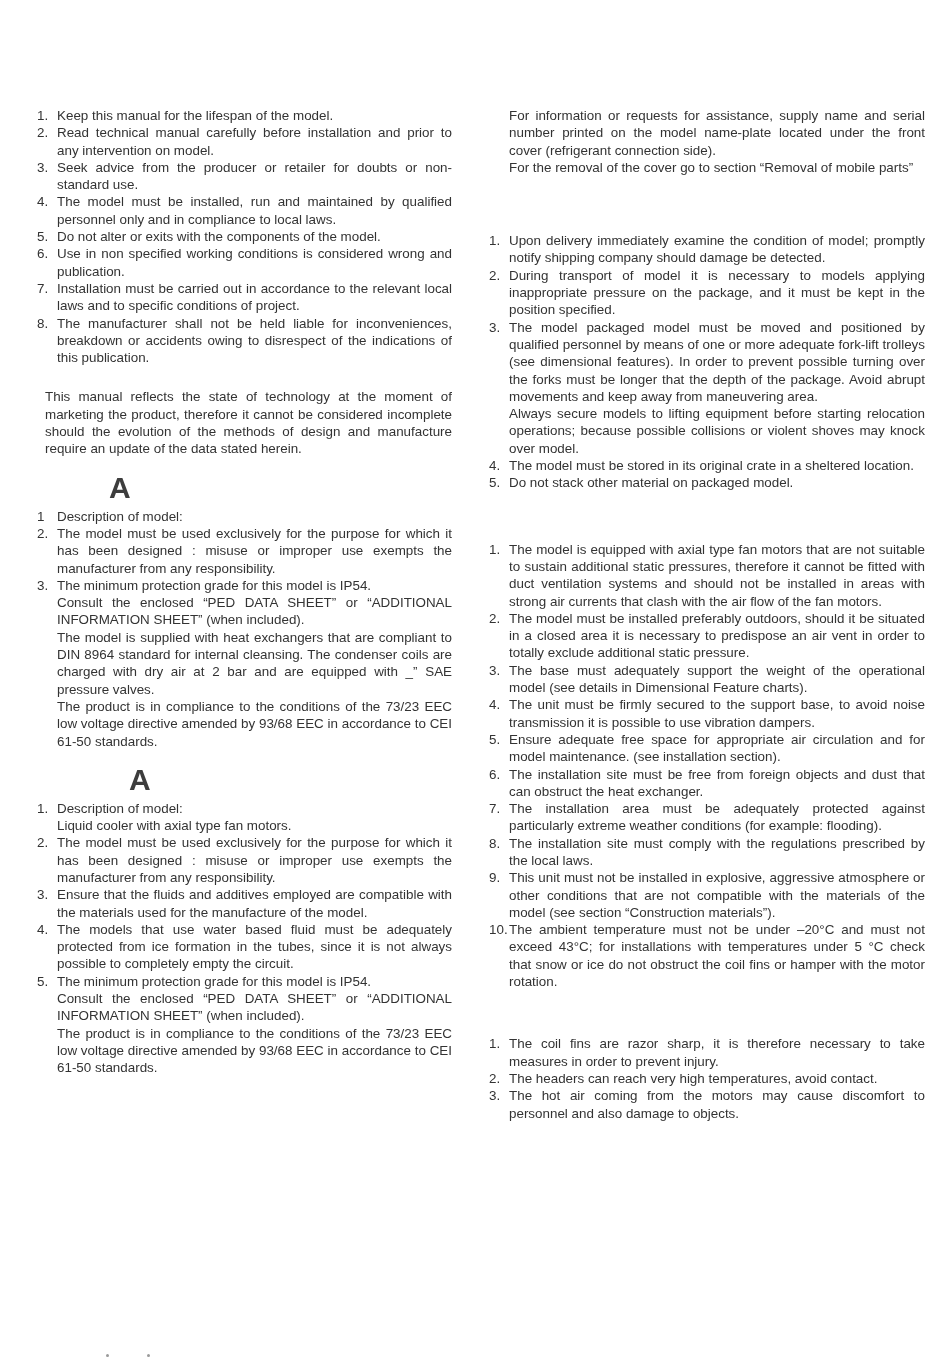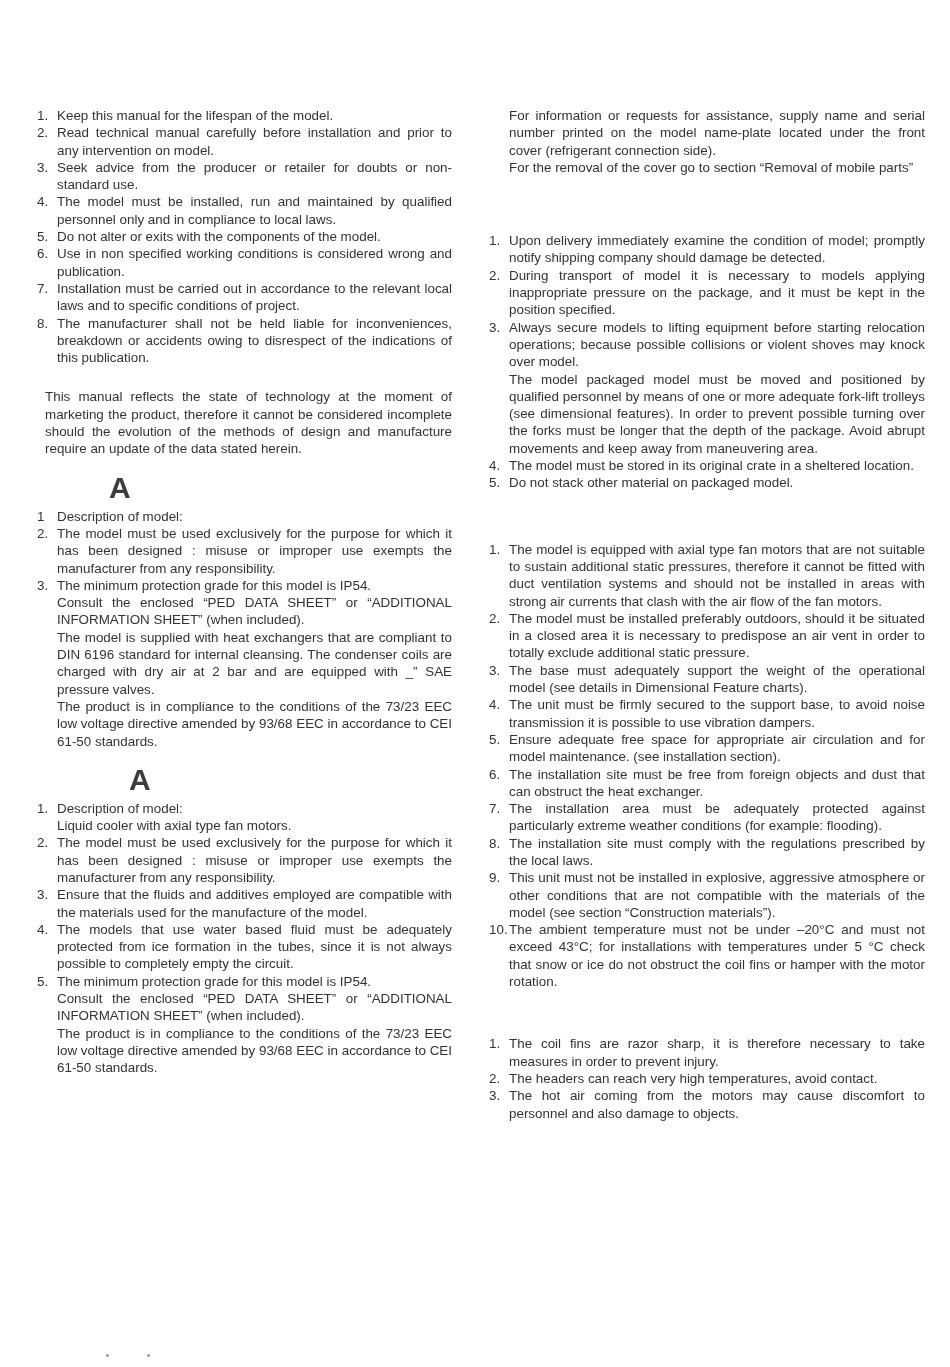--- a/index.html
+++ b/index.html
@@ -107,21 +107,21 @@
           <span class="num">2.</span>
           <div class="itext">
             <p class="para">The model must be used exclusively for the purpose for which it has been designed : misuse or improper use exempts the manufacturer from any responsibility.</p>
           </div>
         </div>
         <div class="item">
           <span class="num">3.</span>
           <div class="itext">
             <p class="para">The minimum protection grade for this model is IP54.</p>
             <p class="para">Consult the enclosed “PED DATA SHEET” or “ADDITIONAL INFORMATION SHEET” (when included).</p>
-            <p class="para">The model is supplied with heat exchangers that are compliant to DIN 6196 standard for internal cleansing. The condenser coils are charged with dry air at 2 bar and are equipped with _” SAE pressure valves.</p>
+            <p class="para">The model is supplied with heat exchangers that are compliant to DIN 8964 standard for internal cleansing. The condenser coils are charged with dry air at 2 bar and are equipped with _” SAE pressure valves.</p>
             <p class="para">The product is in compliance to the conditions of the 73/23 EEC low voltage directive amended by 93/68 EEC in accordance to CEI 61-50 standards.</p>
           </div>
         </div>
       </div>
       <div class="heading" style="margin-left: 92px;">A</div>
       <div class="plist">
         <div class="item">
           <span class="num">1.</span>
           <div class="itext">
             <p class="para">Description of model:</p>
@@ -171,22 +171,22 @@
         </div>
         <div class="item">
           <span class="num">2.</span>
           <div class="itext">
             <p class="para">During transport of model it is necessary to models applying inappropriate pressure on the package, and it must be kept in the position specified.</p>
           </div>
         </div>
         <div class="item">
           <span class="num">3.</span>
           <div class="itext">
+            <p class="para">The model packaged model must be moved and positioned by qualified personnel by means of one or more adequate fork-lift trolleys (see dimensional features). In order to prevent possible turning over the forks must be longer that the depth of the package. Avoid abrupt movements and keep away from maneuvering area.</p>
             <p class="para bold">Always secure models to lifting equipment before starting relocation operations; because possible collisions or violent shoves may knock over model.</p>
-            <p class="para">The model packaged model must be moved and positioned by qualified personnel by means of one or more adequate fork-lift trolleys (see dimensional features). In order to prevent possible turning over the forks must be longer that the depth of the package. Avoid abrupt movements and keep away from maneuvering area.</p>
           </div>
         </div>
         <div class="item">
           <span class="num">4.</span>
           <div class="itext">
             <p class="para">The model must be stored in its original crate in a sheltered location.</p>
           </div>
         </div>
         <div class="item">
           <span class="num">5.</span>

